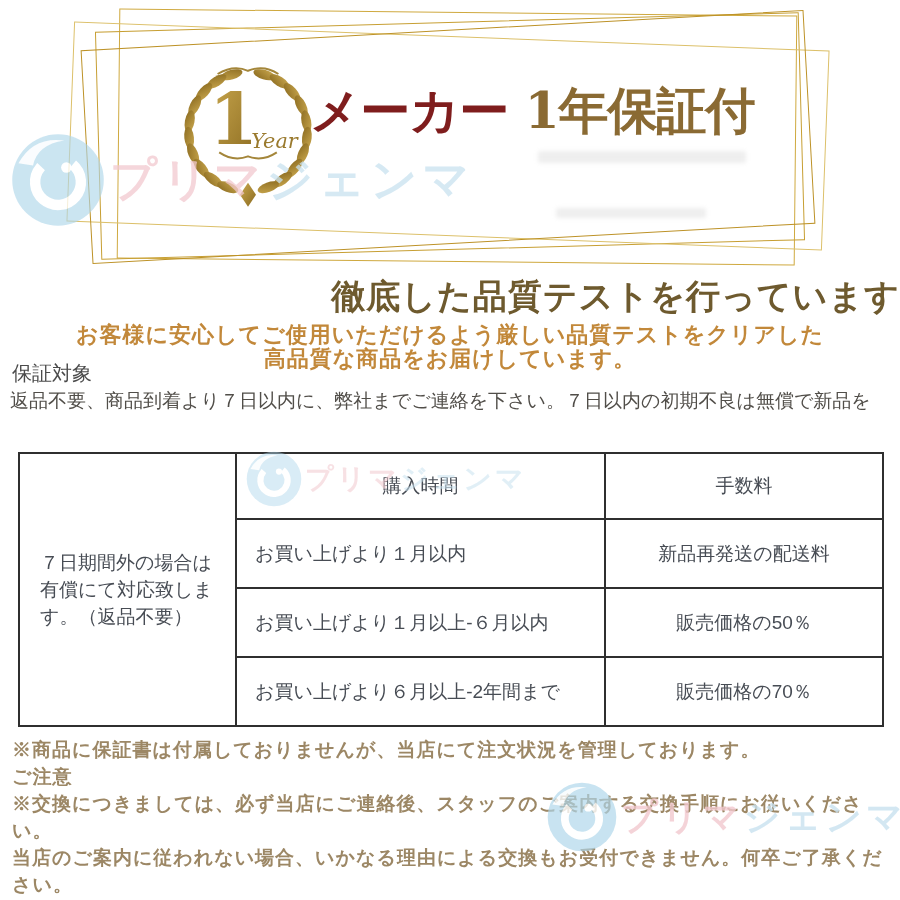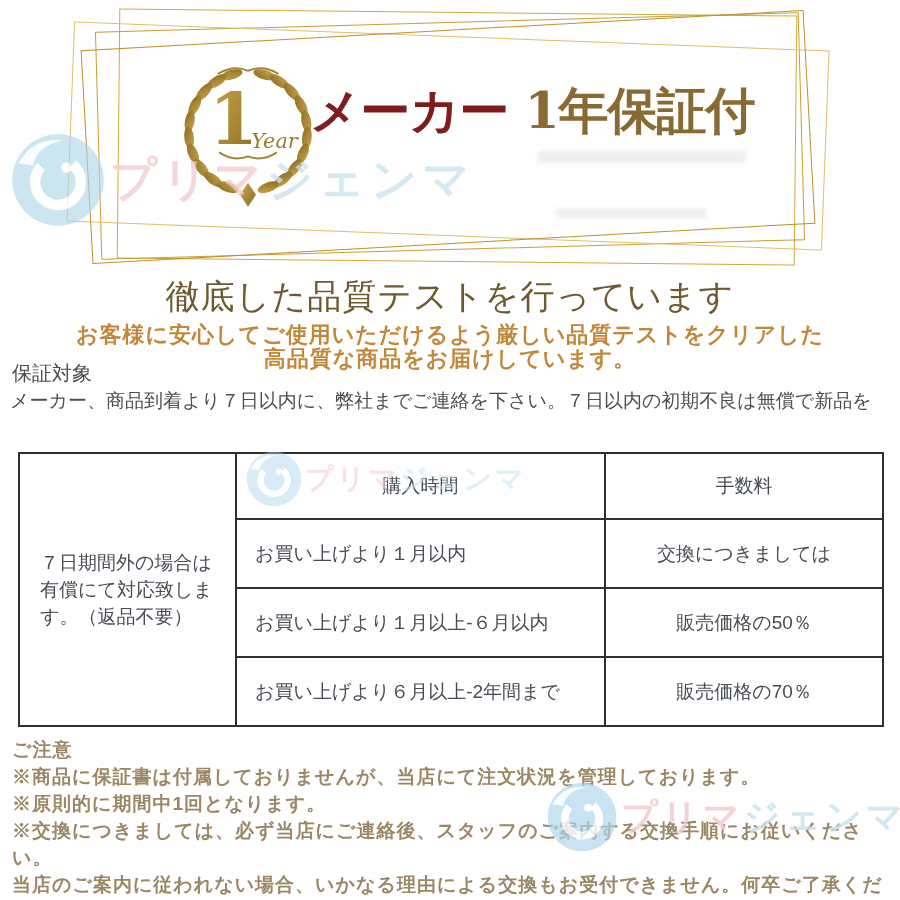--- a/index.html
+++ b/index.html
@@ -33,22 +33,22 @@
     letter-spacing:-1px;white-space:nowrap;}
   .banner-title .light{color:#7f1d1d;}
   .banner-title .dark{color:var(--title-gold);}
   .banner-caption{position:absolute;left:388px;top:176px;width:300px;
     font-family:"DejaVu Serif","Liberation Serif",serif;font-size:17px;color:#474747;white-space:nowrap;}
   .ghost{position:absolute;background:rgba(150,150,150,.16);filter:blur(2px);border-radius:2px;}
   .ghost.g1{left:538px;top:151px;width:208px;height:12px;}
   .ghost.g2{left:556px;top:208px;width:150px;height:10px;}
 
   
-  .q-heading{position:absolute;left:0;top:274px;width:900px;text-align:center;
-    font-family:"DejaVu Serif","Liberation Serif",serif;font-weight:normal;font-size:34px;
+  .q-heading{position:absolute;left:0;top:274px;width:900px;text-align:right;
+    font-family:"DejaVu Serif","Liberation Serif",serif;font-weight:bold;font-size:34px;
     color:var(--heading-brown);letter-spacing:1px;}
   .q-sub{position:absolute;width:900px;text-align:center;font-weight:bold;font-size:22px;
     color:var(--accent-orange);letter-spacing:1px;}
   .q-sub.s1{left:0;top:320px;}
   .q-sub.s2{left:0;top:344px;}
 
   
   .w-label{position:absolute;left:12px;top:360px;font-size:20px;color:#4a4a4a;}
   .w-body{position:absolute;left:10px;top:388px;width:886px;font-size:19px;color:var(--body-gray);line-height:26px;}
 
@@ -141,49 +141,48 @@
     <div class="ghost g2"></div>
 
   </div>
 
   <div class="q-heading">徹底した品質テストを行っています</div>
   <div class="q-sub s1">お客様に安心してご使用いただけるよう厳しい品質テストをクリアした</div>
   <div class="q-sub s2">高品質な商品をお届けしています。</div>
 
   <div class="w-label">保証対象</div>
   <div class="w-body">
-    <div>メーカー、商品到着より７日以内に、弊社までご連絡を下さい。７日以内の初期不良は無償で新品を</div>
+    <div>返品不要、商品到着より７日以内に、弊社までご連絡を下さい。７日以内の初期不良は無償で新品を</div>
   </div>
 
   <table class="warranty">
     <tbody>
         <tr class="hdr">
       <td class="merged" rowspan="4">７日期間外の場合は有償にて対応致します。（返品不要）</td>
       <th class="col-period">購入時間</th>
       <th class="col-fee">手数料</th>
     </tr>
     <tr class="r">
       <td class="cell-period">お買い上げより１月以内</td>
-      <td class="cell-fee">交換につきましては</td>
+      <td class="cell-fee">新品再発送の配送料</td>
     </tr>
     <tr class="r">
       <td class="cell-period">お買い上げより１月以上-６月以内</td>
       <td class="cell-fee">販売価格の50％</td>
     </tr>
     <tr class="r">
       <td class="cell-period">お買い上げより６月以上-2年間まで</td>
       <td class="cell-fee">販売価格の70％</td>
     </tr>
   </tbody>
     </table>
 
   <div class="notes">
+    <div class="note-line">※商品に保証書は付属しておりませんが、当店にて注文状況を管理しております。</div>
     <div class="note-line">ご注意</div>
-    <div class="note-line">※商品に保証書は付属しておりませんが、当店にて注文状況を管理しております。</div>
-    <div class="note-line">※原則的に期間中1回となります。</div>
     <div class="note-line">※交換につきましては、必ず当店にご連絡後、スタッフのご案内する交換手順にお従いください。</div>
     <div class="note-line">当店のご案内に従われない場合、いかなる理由による交換もお受付できません。何卒ご了承ください。</div>
   </div>
 
   <div class="wm wm1">
     <svg viewBox="0 0 100 100">
       <circle cx="50" cy="50" r="44" fill="#aed6ea" opacity=".85"></circle>
       <path d="M12 34 q14 -26 44 -22 q-26 4 -30 24 z" fill="#ffffff" opacity=".9"></path>
       <circle cx="50" cy="52" r="22" fill="none" stroke="#ffffff" stroke-width="10" stroke-dasharray="104 34" transform="rotate(-50 50 52)"></circle>
       <circle cx="58" cy="38" r="5" fill="#ffffff"></circle>

